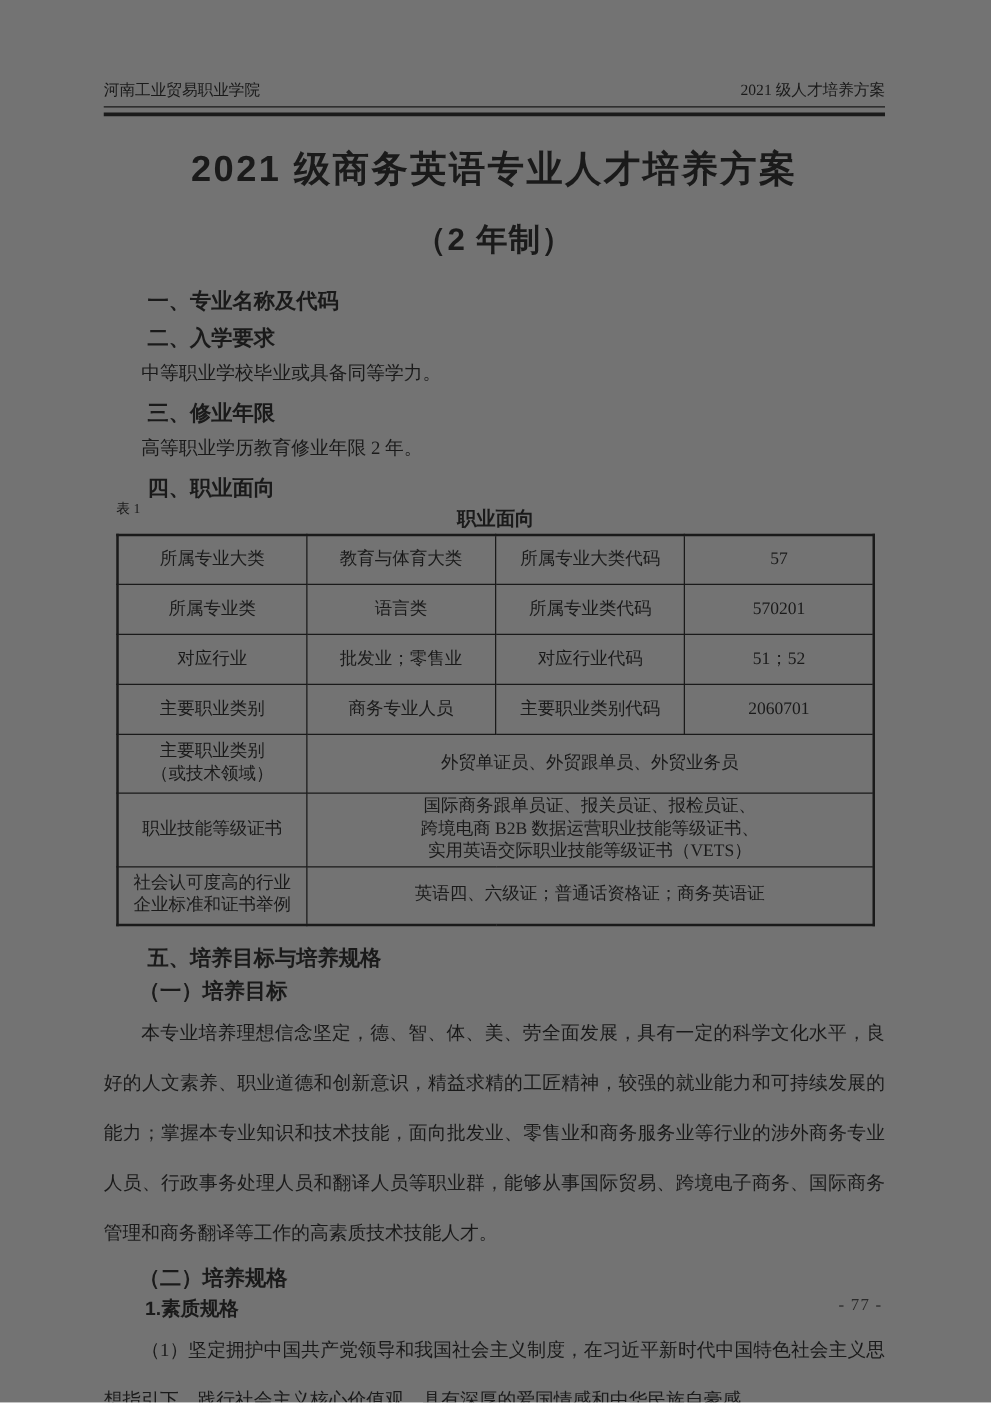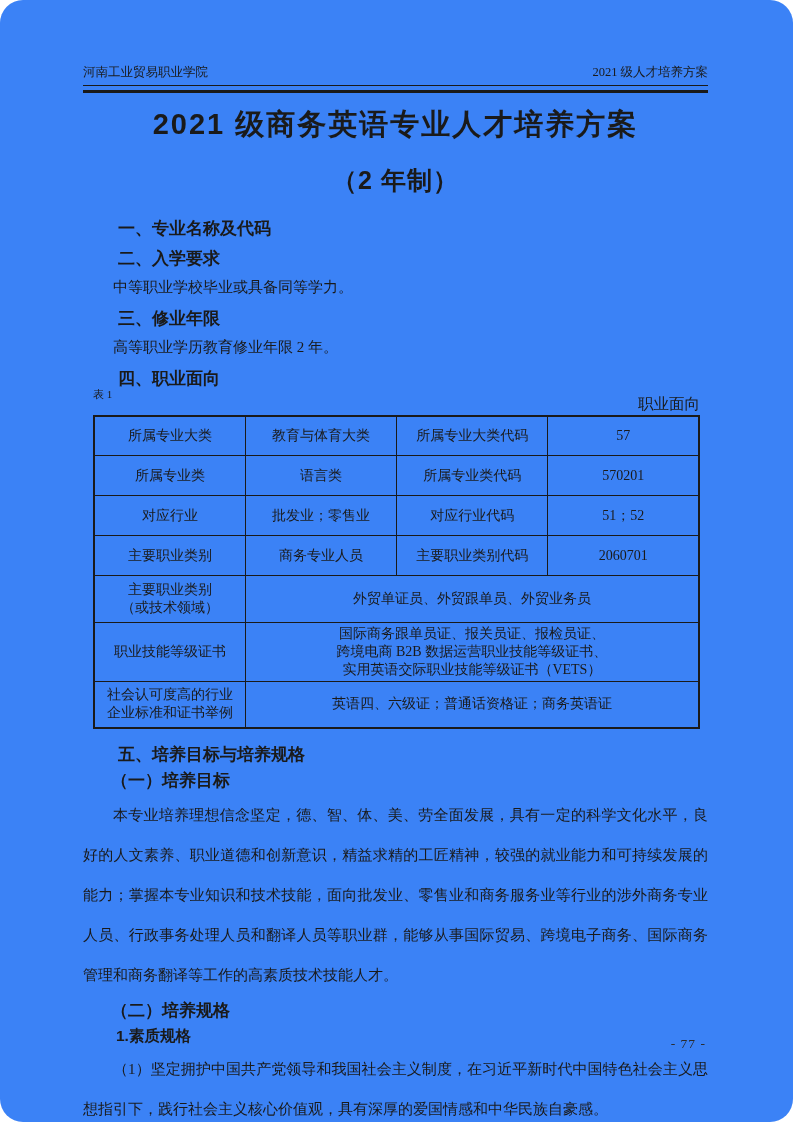--- a/index.html
+++ b/index.html
@@ -1,39 +1,38 @@
 <!DOCTYPE html>
 <html><head>
 <meta charset="utf-8">
 <style>
   * { box-sizing: border-box; }
   html, body { margin: 0; padding: 0; background: #ffffff; }
   .page {
     width: 793px; height: 1122px;
-    background: #3b82f6;
+    background: #737373;
     position: relative;
     padding: 58px 85px 0 83px;
     font-family: "Liberation Serif", "DejaVu Serif", serif;
     color: #1a1a1a;
     overflow: hidden;
-    border-radius: 23px;
   }
   
   .hdr {
     display: flex; justify-content: space-between; align-items: flex-end;
     font-size: 12.5px; line-height: 16px;
     padding: 6px 0 5px 0;
     border-bottom: 1px solid #1a1a1a;
   }
   .hdr-rule { height: 2.5px; background: #1a1a1a; margin-top: 4px; }
   
   .doc-title {
     font-family: "Liberation Sans", "DejaVu Sans", sans-serif;
     font-weight: bold; font-size: 29px; letter-spacing: 2px;
-    text-align: center; line-height: 42px; margin-top: 10px;
+    text-align: center; line-height: 42px; margin-top: 22px;
   }
   .doc-subtitle {
     font-family: "Liberation Sans", "DejaVu Sans", sans-serif;
     font-weight: bold; font-size: 25px; letter-spacing: 1px;
     text-align: center; line-height: 38px; margin-top: 16px;
   }
   
   .sec-h {
     font-family: "Liberation Sans", "DejaVu Sans", sans-serif;
     font-weight: bold; font-size: 17px; line-height: 24px;
@@ -50,21 +49,21 @@
     margin-left: 33px;
   }
   .body-line { font-size: 15px; line-height: 28px; text-indent: 30px; }
   .para { font-size: 15px; line-height: 40px; text-indent: 30px; text-align: justify; }
   .mt18 { margin-top: 18px; } .mt14 { margin-top: 14px; }
   .mt6 { margin-top: 6px; }  .mt4 { margin-top: 4px; }   .mt2 { margin-top: 2px; }
   
   .tbl-cap-row { position: relative; margin-top: 2px; margin-left: 10px; width: 607px; height: 22px; }
   .tbl-label { position: absolute; left: 0; bottom: 13px; font-size: 11px; }
   .tbl-cap {
-    text-align: right; font-weight: normal; font-size: 15.5px; line-height: 22px;
+    text-align: center; font-weight: bold; font-size: 15.5px; line-height: 22px;
     font-family: "Liberation Sans", "DejaVu Sans", sans-serif;
   }
   table.occ {
     border-collapse: collapse; table-layout: fixed;
     margin-left: 10px; width: 607px;
     font-size: 14px; border: 2px solid #1a1a1a;
   }
   table.occ td {
     border: 1px solid #1a1a1a;
     text-align: center; vertical-align: middle;

